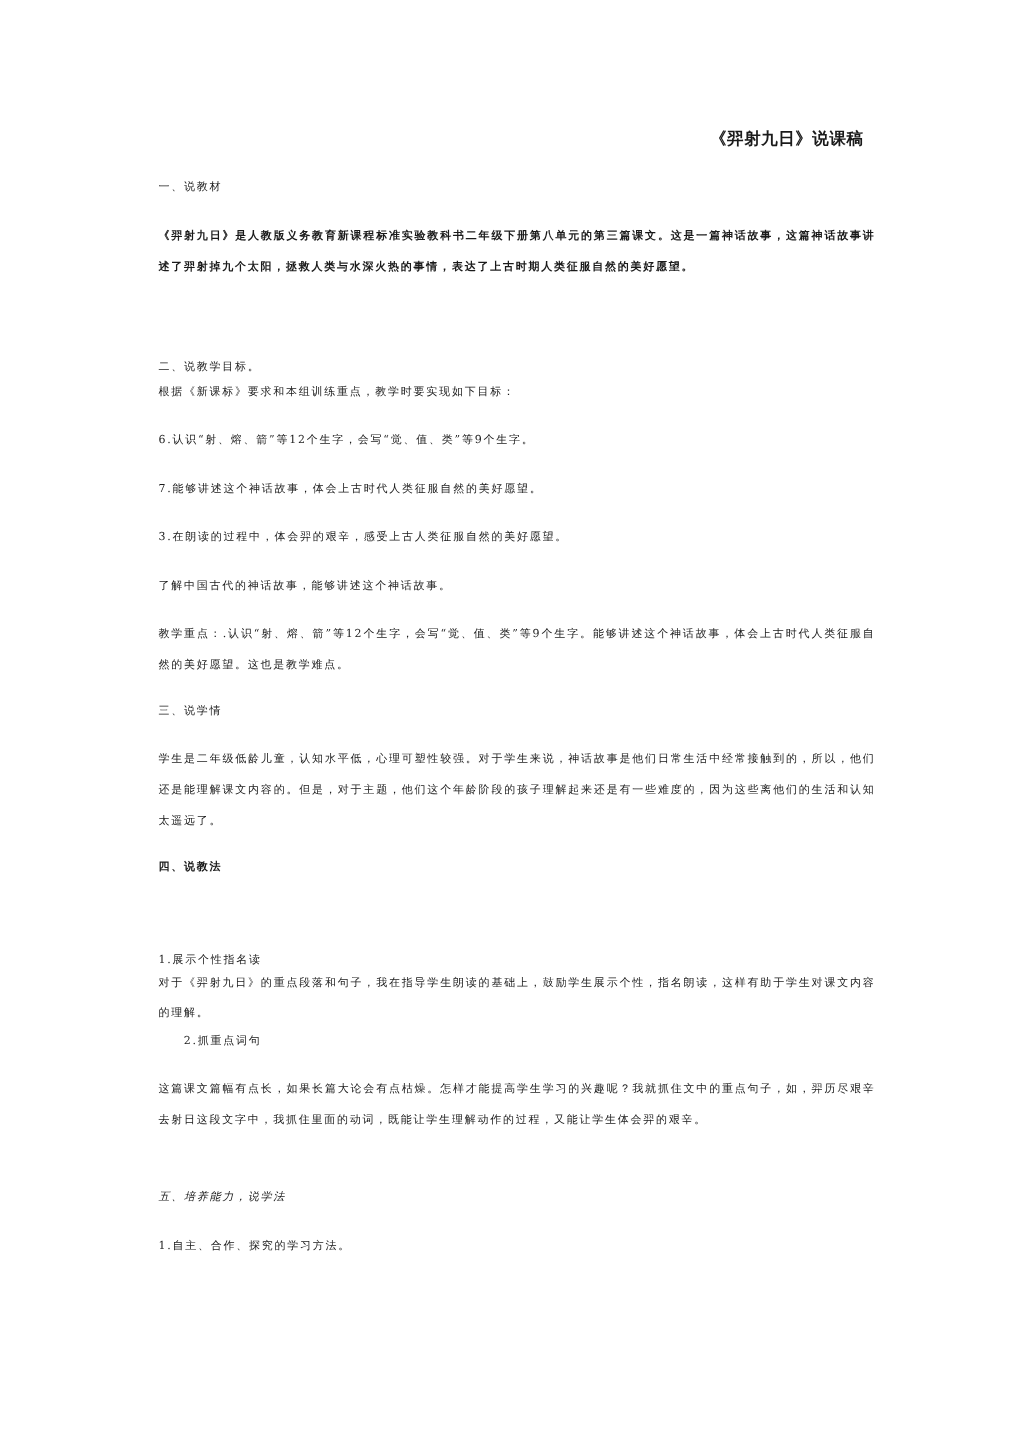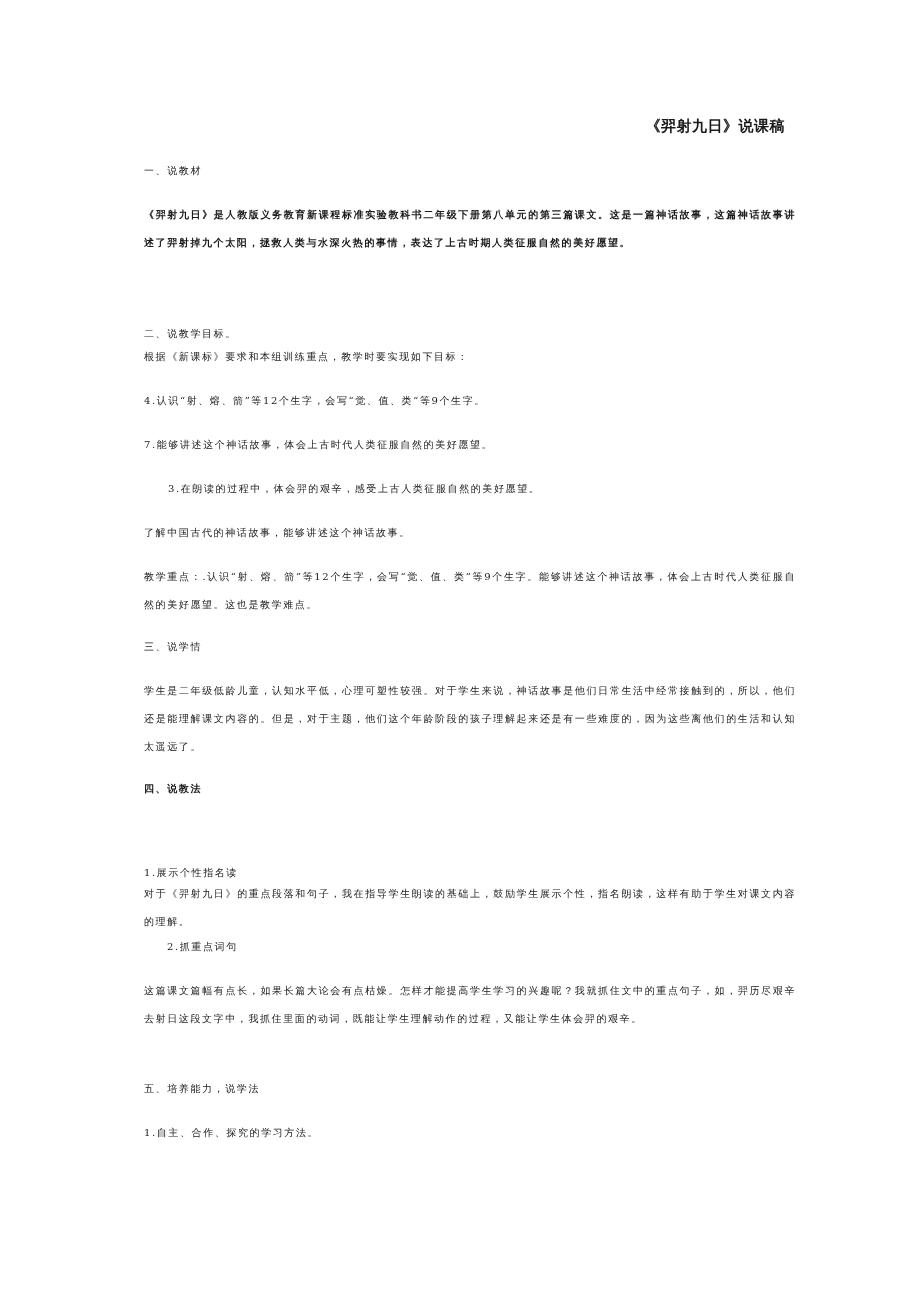--- a/index.html
+++ b/index.html
@@ -46,27 +46,27 @@
 </head>
 <body>
 
 <div class="page">
   <div class="title">《羿射九日》说课稿</div>
 
   <p class="para" style="top:157px;">一、说教材</p>
   <p class="para" style="top:201px;font-weight:bold;">《羿射九日》是人教版义务教育新课程标准实验教科书二年级下册第八单元的第三篇课文。这是一篇神话故事，这篇神话故事讲述了羿射掉九个太阳，拯救人类与水深火热的事情，表达了上古时期人类征服自然的美好愿望。</p>
   <p class="para" style="top:299px;margin-top:21px;">二、说教学目标。</p>
   <p class="para" style="top:343px;">根据《新课标》要求和本组训练重点，教学时要实现如下目标：</p>
-  <p class="para" style="top:387px;">4.认识“射、熔、箭”等12个生字，会写“觉、值、类”等9个生字。</p>
+  <p class="para" style="top:387px;">6.认识“射、熔、箭”等12个生字，会写“觉、值、类”等9个生字。</p>
   <p class="para" style="top:431px;">7.能够讲述这个神话故事，体会上古时代人类征服自然的美好愿望。</p>
-  <p class="para" style="top:475px;margin-left:24px;">3.在朗读的过程中，体会羿的艰辛，感受上古人类征服自然的美好愿望。</p>
+  <p class="para" style="top:475px;">3.在朗读的过程中，体会羿的艰辛，感受上古人类征服自然的美好愿望。</p>
   <p class="para" style="top:519px;">了解中国古代的神话故事，能够讲述这个神话故事。</p>
   <p class="para" style="top:563px;">教学重点：.认识“射、熔、箭”等12个生字，会写“觉、值、类”等9个生字。能够讲述这个神话故事，体会上古时代人类征服自然的美好愿望。这也是教学难点。</p>
   <p class="para" style="top:633px;">三、说学情</p>
   <p class="para" style="top:677px;">学生是二年级低龄儿童，认知水平低，心理可塑性较强。对于学生来说，神话故事是他们日常生活中经常接触到的，所以，他们还是能理解课文内容的。但是，对于主题，他们这个年龄阶段的孩子理解起来还是有一些难度的，因为这些离他们的生活和认知太遥远了。</p>
   <p class="para" style="top:775px;font-weight:bold;">四、说教法</p>
   <p class="para" style="top:819px;margin-top:40px;">1.展示个性指名读</p>
   <p class="para" style="top:863px;margin-top:17px;">对于《羿射九日》的重点段落和句子，我在指导学生朗读的基础上，鼓励学生展示个性，指名朗读，这样有助于学生对课文内容的理解。</p>
   <p class="para" style="top:933px;margin-left:23px;">2.抓重点词句</p>
   <p class="para" style="top:977px;">这篇课文篇幅有点长，如果长篇大论会有点枯燥。怎样才能提高学生学习的兴趣呢？我就抓住文中的重点句子，如，羿历尽艰辛去射日这段文字中，我抓住里面的动词，既能让学生理解动作的过程，又能让学生体会羿的艰辛。</p>
-  <p class="para" style="top:1075px;">五、培养能力，说学法</p>
+  <p class="para" style="top:1075px;font-style:italic;">五、培养能力，说学法</p>
   <p class="para" style="top:1119px;">1.自主、合作、探究的学习方法。</p>
 </div>
 
 </body></html>

